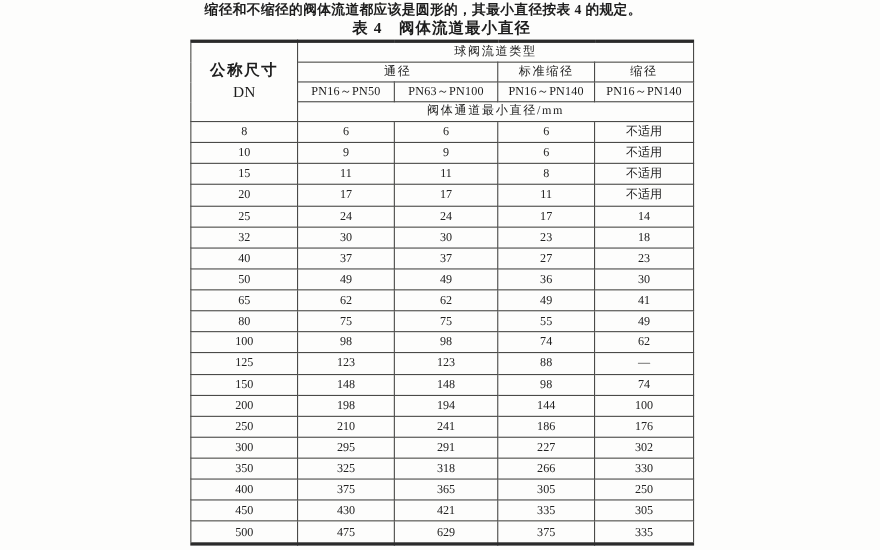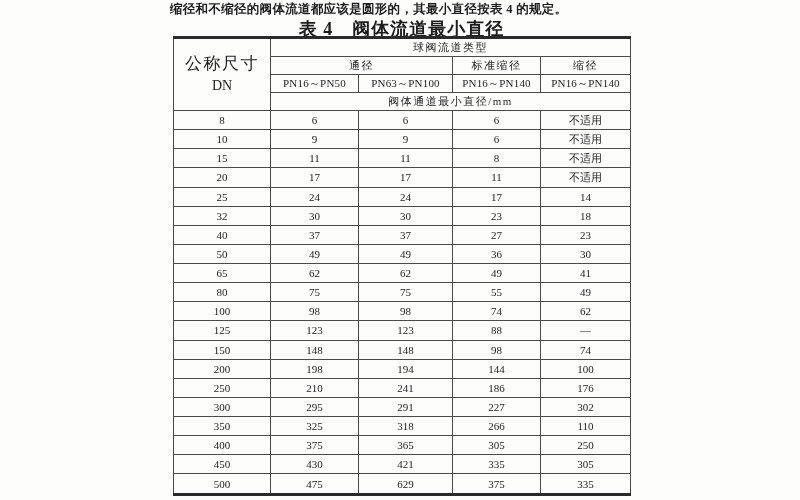--- a/index.html
+++ b/index.html
@@ -8,36 +8,36 @@
     width: 800px;
     height: 500px;
     background: #fdfdfc;
     overflow: hidden;
     font-family: "Liberation Serif", "DejaVu Serif", serif;
     color: #1d1d1d;
     position: relative;
   }
   .intro {
     position: absolute;
-    left: 170px;
+    left: 186px;
     top: 2px;
     margin: 0;
     font-size: 12.5px;
     line-height: 14px;
     font-weight: bold;
     letter-spacing: 0.3px;
     white-space: nowrap;
   }
   .table-title {
     position: absolute;
     left: 173px;
     top: 17px;
     width: 457px;
     text-align: center;
-    font-size: 18px;
+    font-size: 14px;
     font-weight: bold;
     letter-spacing: 1px;
   }
   table.t4 {
     position: absolute;
     left: 173px;
     top: 36px;
     width: 457px;
     height: 460px;
     border-collapse: collapse;
@@ -65,22 +65,22 @@
     font-weight: bold;
     font-size: 11.5px;
     letter-spacing: 1.5px;
   }
   th.pn {
     font-weight: normal;
     font-size: 11px;
     letter-spacing: 0.2px;
   }
   .corner-l1 {
-    font-weight: normal;
-    font-size: 17px;
+    font-weight: bold;
+    font-size: 14px;
     letter-spacing: 1.5px;
     margin-bottom: 4px;
   }
   .corner-l2 {
     font-weight: normal;
     font-size: 14px;
   }
   tbody td { font-size: 11px; color: #222; }
 </style>
 </head>
@@ -232,21 +232,21 @@
         <td>295</td>
         <td>291</td>
         <td>227</td>
         <td>302</td>
       </tr>
       <tr>
         <td>350</td>
         <td>325</td>
         <td>318</td>
         <td>266</td>
-        <td>110</td>
+        <td>330</td>
       </tr>
       <tr>
         <td>400</td>
         <td>375</td>
         <td>365</td>
         <td>305</td>
         <td>250</td>
       </tr>
       <tr>
         <td>450</td>

